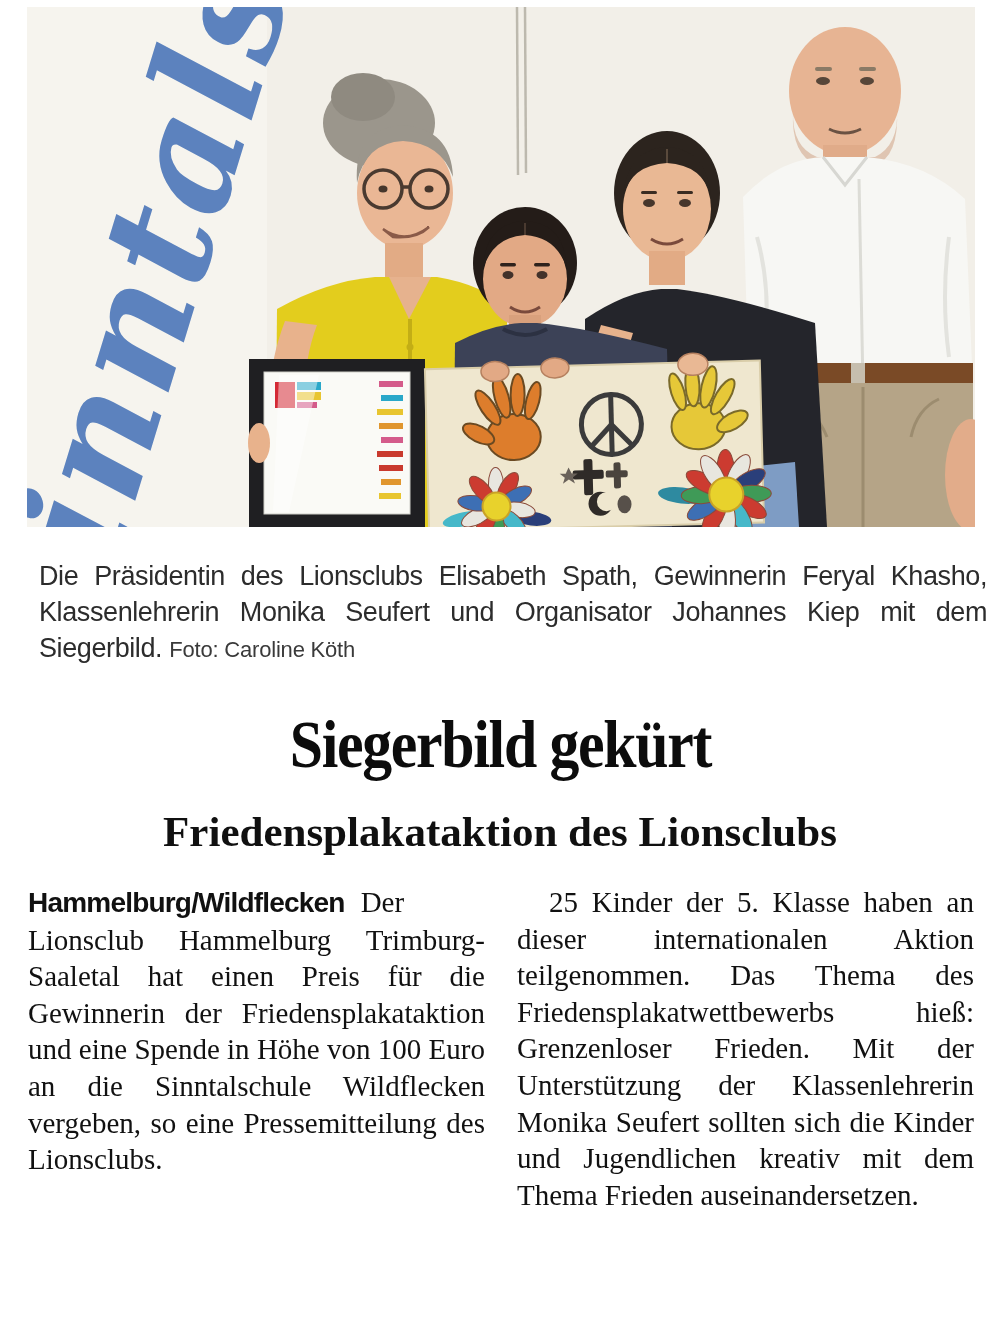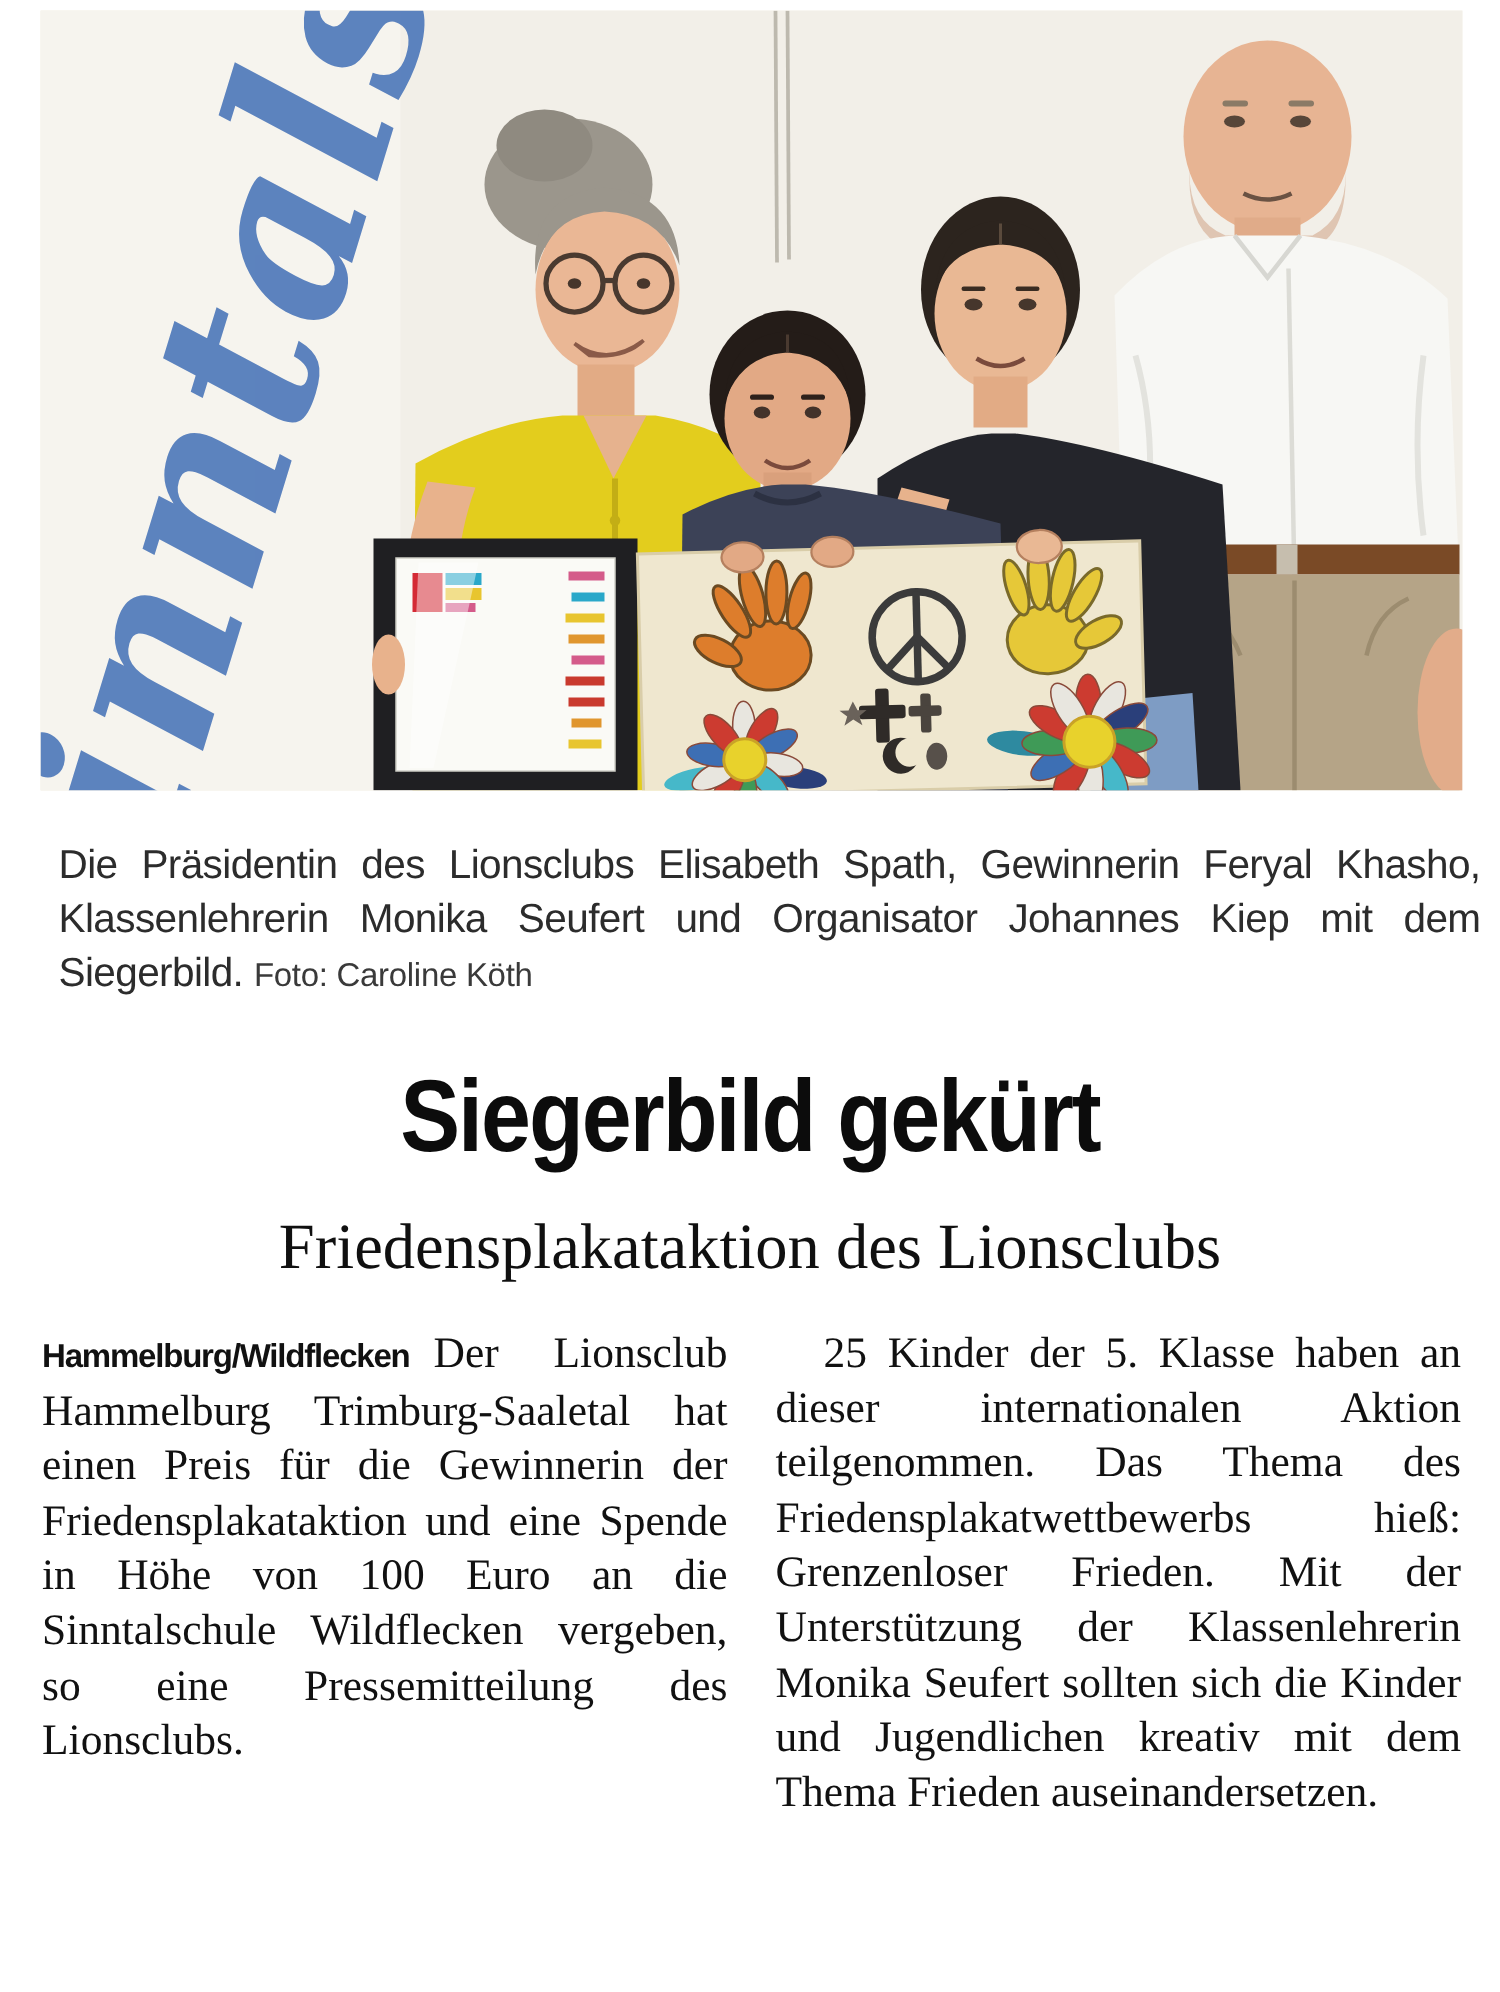--- a/index.html
+++ b/index.html
@@ -8,35 +8,35 @@
 
   .photo{position:absolute;left:27px;top:7px;width:948px;height:520px;overflow:hidden;background:#f2efe8;}
   .photo svg{display:block;}
 
   .caption{position:absolute;left:27px;top:546px;width:948px;margin:12px;
            font-family:"Liberation Sans",sans-serif;font-size:27px;line-height:36px;
            letter-spacing:-0.4px;color:#2c2c2c;text-align:justify;}
   .caption .credit{font-size:22px;letter-spacing:-0.2px;color:#3a3a3a;}
 
   .headline{position:absolute;left:0;top:710px;width:1000px;margin:0;text-align:center;
-            font-family:Liberation Sans, sans-serif;font-weight:bold;font-size:68px;
+            font-family:Liberation Serif, serif;font-weight:bold;font-size:68px;
             letter-spacing:-1.5px;color:#0c0c0c;line-height:1;}
   .headline .squeeze{display:inline-block;transform:scaleX(0.88);transform-origin:center;}
 
   .subheadline{position:absolute;left:0;top:806px;width:1000px;margin:0;text-align:center;
-               font-family:"Liberation Serif",serif;font-weight:normal;font-size:43px;
+               font-family:"Liberation Serif",serif;font-weight:bold;font-size:43px;
                color:#101010;line-height:1.2;}
 
   .article-body{position:absolute;left:28px;top:884px;width:946px;height:444px;
                 column-count:2;column-gap:32px;column-fill:balance;
                 font-size:29px;line-height:36.6px;text-align:justify;
                 hyphens:auto;-webkit-hyphens:auto;overflow:hidden;}
   .article-body p{margin:0;}
   .article-body p.indent{text-indent:32px;}
-  .lead{font-family:"Liberation Sans",sans-serif;font-weight:bold;font-size:22px;
+  .lead{font-family:"Liberation Sans",sans-serif;font-weight:bold;font-size:28px;
         letter-spacing:-0.8px;margin-right:16px;}
 </style>
 </head>
 <body>
 
 <div id="page">
 
   <figure class="photo" style="margin:0">
     <svg width="948" height="520" viewBox="0 0 948 520">
 

